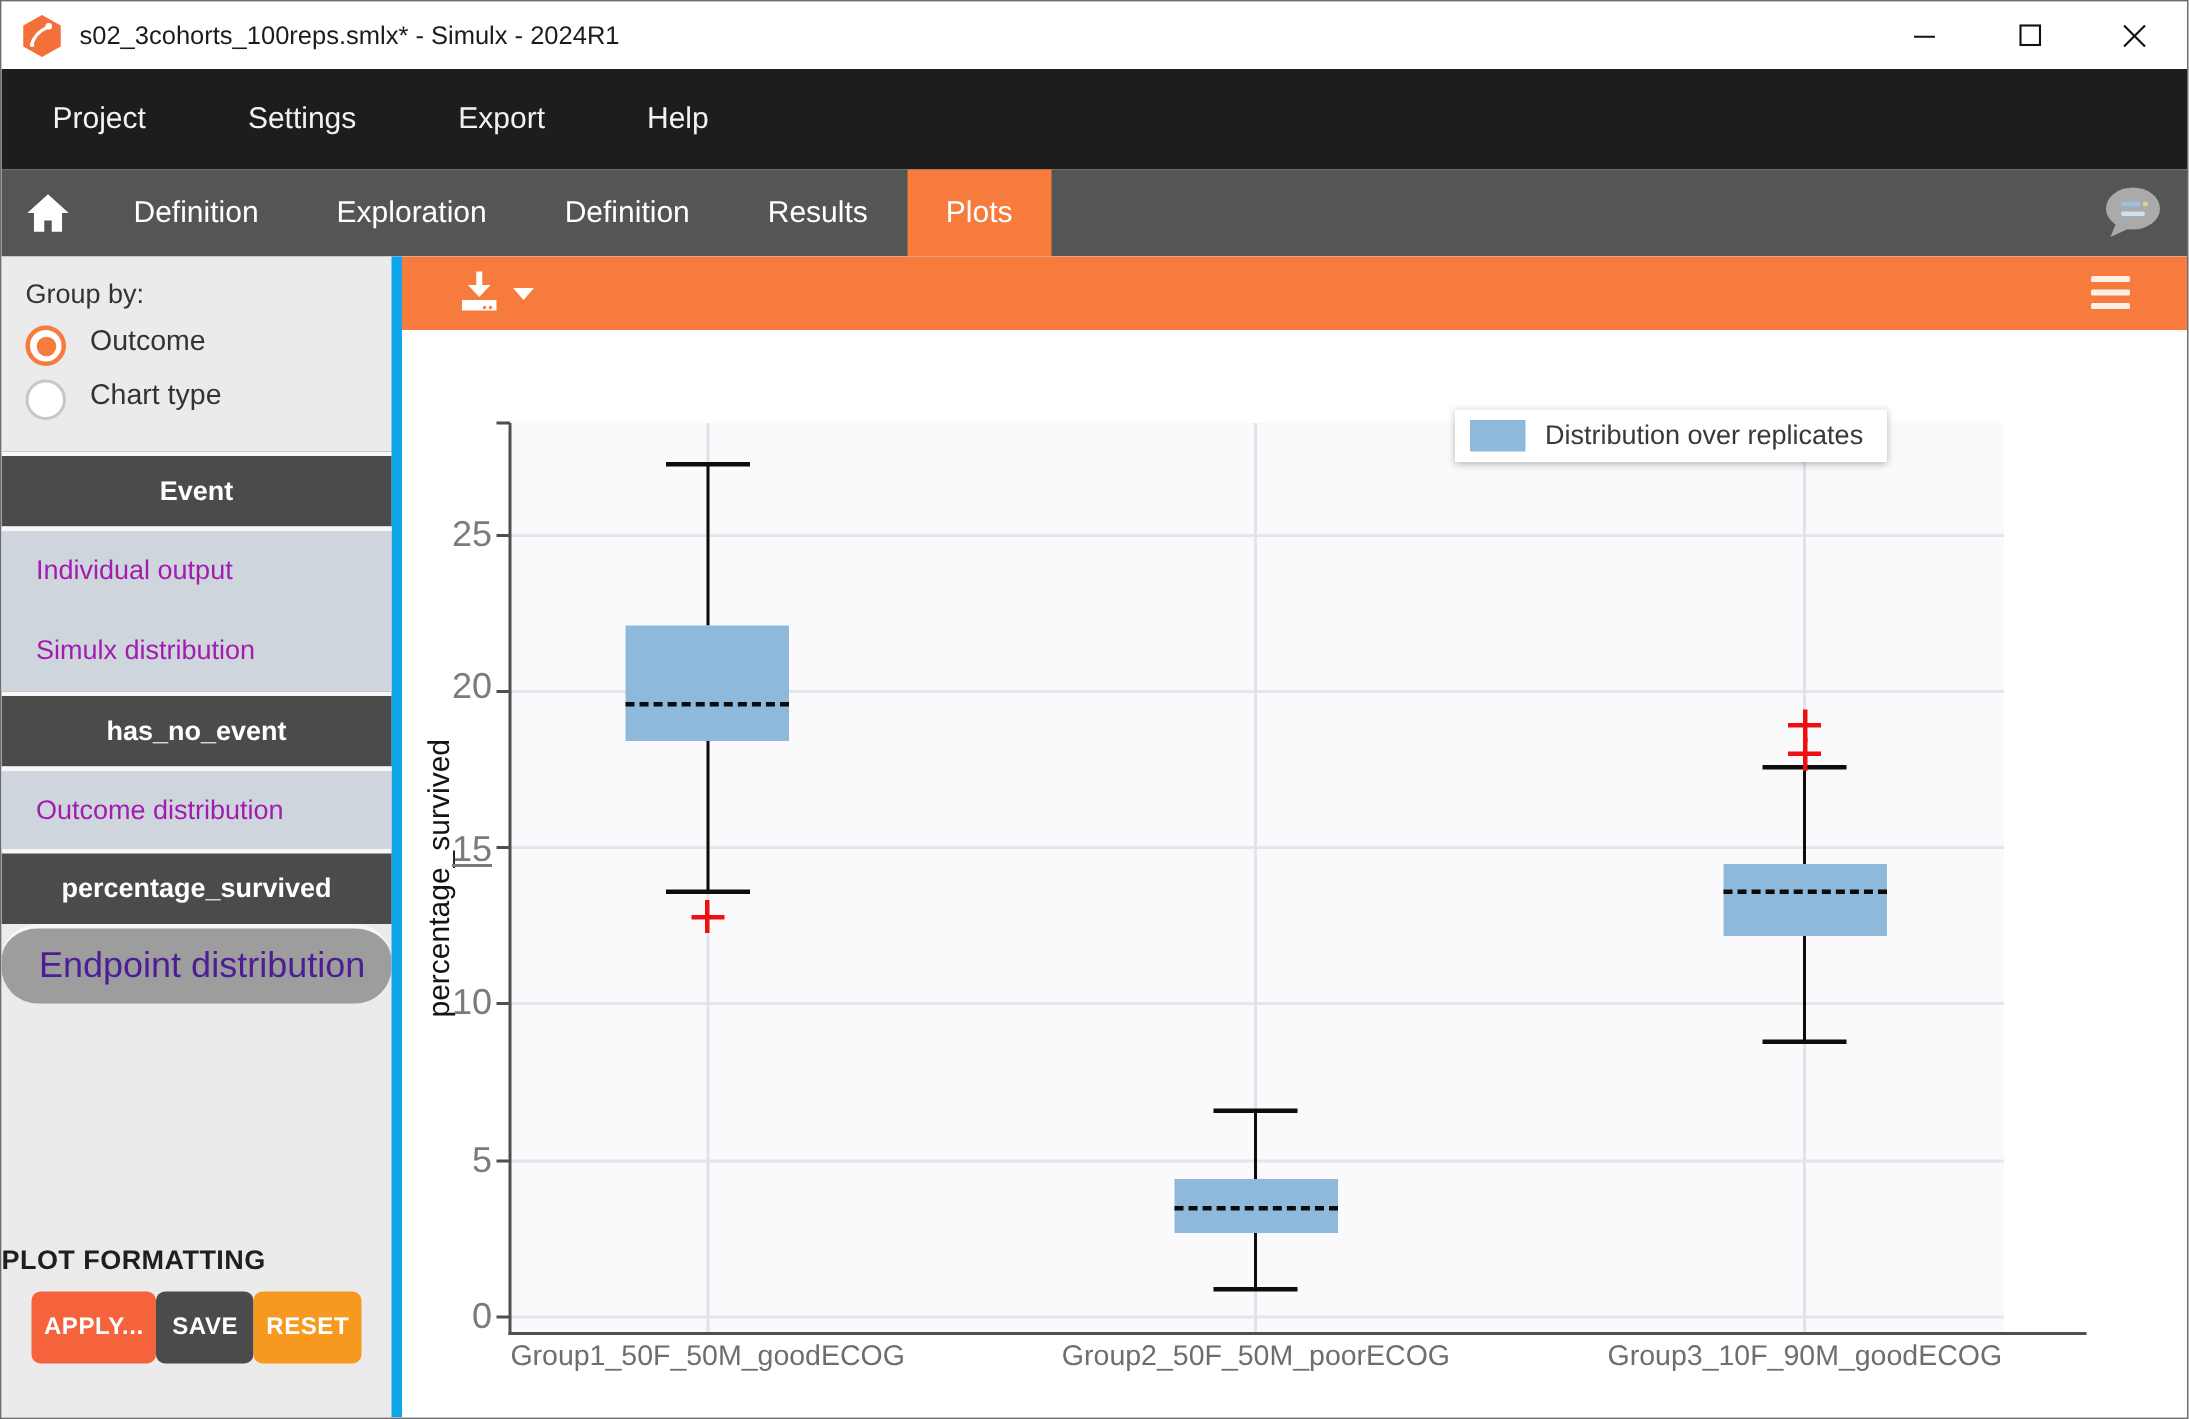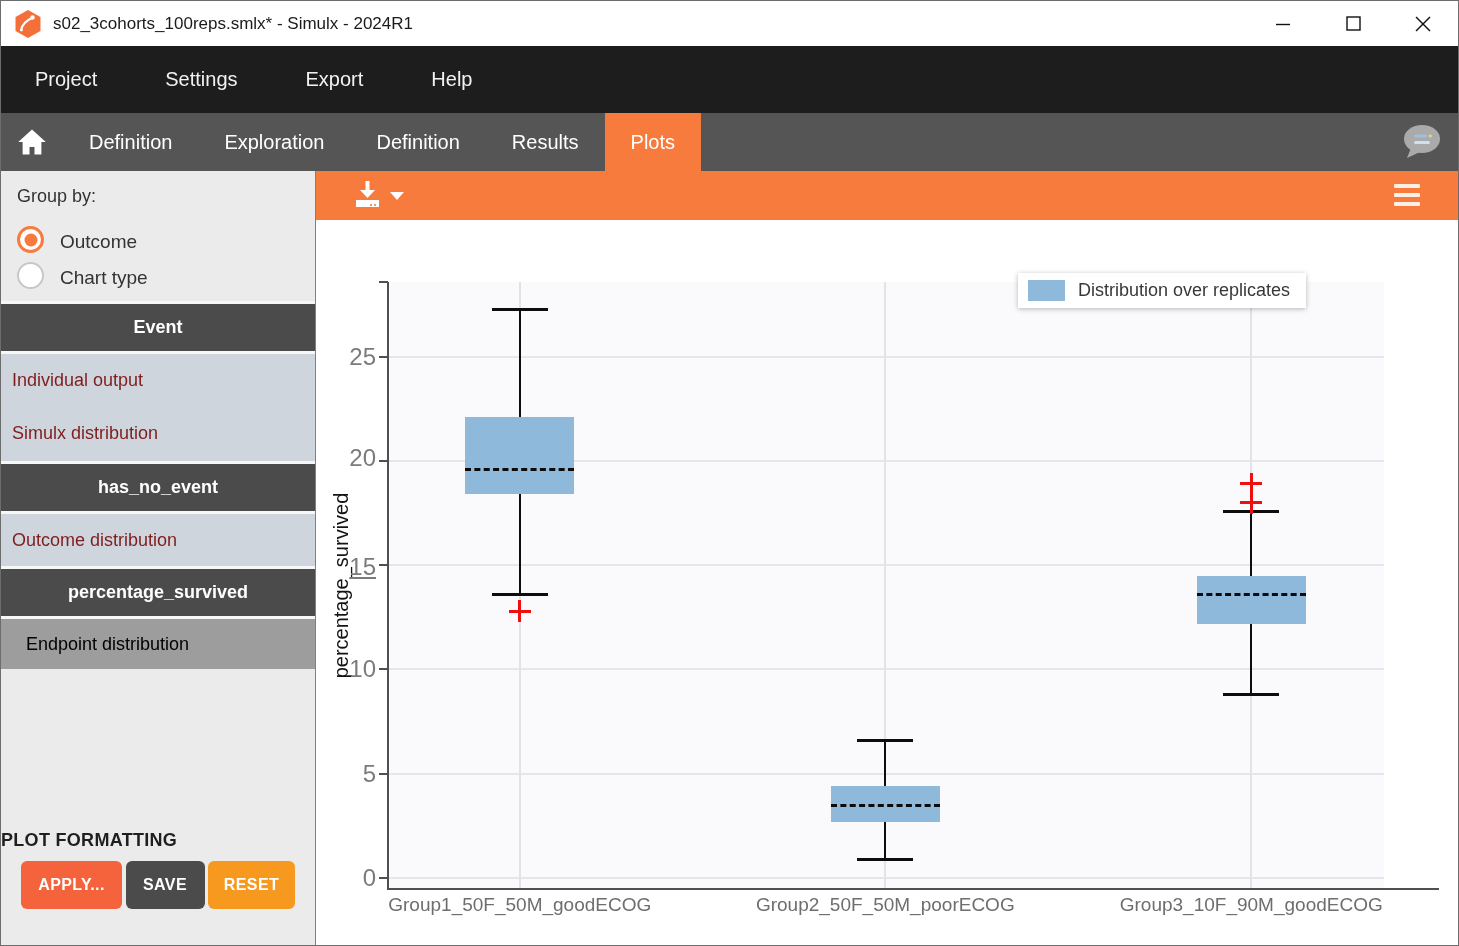--- a/index.html
+++ b/index.html
@@ -25,36 +25,36 @@
   .tabbar { position:relative; height:58px; background:#555555; display:flex; align-items:stretch; }
   .home-tab { width:62px; display:flex; align-items:center; justify-content:center; }
   .tab { color:#ffffff; font-size:20px; padding:0 26px; display:flex; align-items:center; }
   .tab.active { background:#f87b3e; }
   .chat-btn { position:absolute; right:16px; top:9px; width:44px; height:40px; }
 
   
   .appbody { display:flex; height:774px; }
 
   
-  .sidebar { position:relative; width:315px; background:#ebebeb; border-right:1px solid #0ea5e9; }
+  .sidebar { position:relative; width:267px; background:#ebebeb; border-right:7px solid #0ea5e9; }
   .group-by { padding:15px 14px 12px 16px; }
   .group-by-label { font-size:18px; color:#333; margin-bottom:10px; }
-  .radio-row { display:flex; align-items:flex-end; height:36px; }
+  .radio-row { display:flex; align-items:flex-start; height:36px; }
   .radio { width:27px; height:27px; border-radius:50%; background:#fff; margin-right:16px;
            border:2px solid #c7c7c7; position:relative; flex:none; }
   .radio.selected { border:3px solid #f87b3e; }
   .radio.selected::after { content:""; position:absolute; left:50%; top:50%; width:13px; height:13px;
            border-radius:50%; background:#f87b3e; transform:translate(-50%,-50%); }
   .radio-label { font-size:19px; color:#333; }
   .sec { width:100%; border-top:3px solid #f7f7f7; display:flex; align-items:center; }
   .sec.header { height:50px; background:#4b4b4b; justify-content:center;
                 color:#fff; font-weight:bold; font-size:18px; }
-  .sec.item { height:55px; background:#cfd5dd; color:#7f1d1d; font-size:18px; padding-left:11px; }
+  .sec.item { height:55px; background:#cfd5dd; color:#a21caf; font-size:18px; padding-left:23px; }
   .sec.item.notop { border-top:none; }
-  .sec.item-selected { height:53px; background:#9d9d9d; color:#000000; font-size:18px; padding-left:25px; }
+  .sec.item-selected { height:53px; background:#9d9d9d; color:#4c1d95; font-size:24px; padding-left:25px;border-radius:24px; }
   .plot-formatting { position:absolute; left:0; right:0; bottom:94px; text-align:left;
                      font-weight:bold; font-size:18px; color:#1f1f1f; letter-spacing:.3px; }
   .btn-row { position:absolute; left:20px; right:20px; bottom:36px; display:flex;
              justify-content:space-between; }
   .fmt-btn { height:48px; border:none; border-radius:6px; color:#fff; font-weight:bold;
              font-size:16px; font-family:"Liberation Sans",sans-serif; letter-spacing:.4px; }
   .fmt-btn.orange-red { background:#f4633c; width:101px; }
   .fmt-btn.dark { background:#4b4b4b; width:79px; }
   .fmt-btn.orange { background:#f8991f; width:87px; }
 

